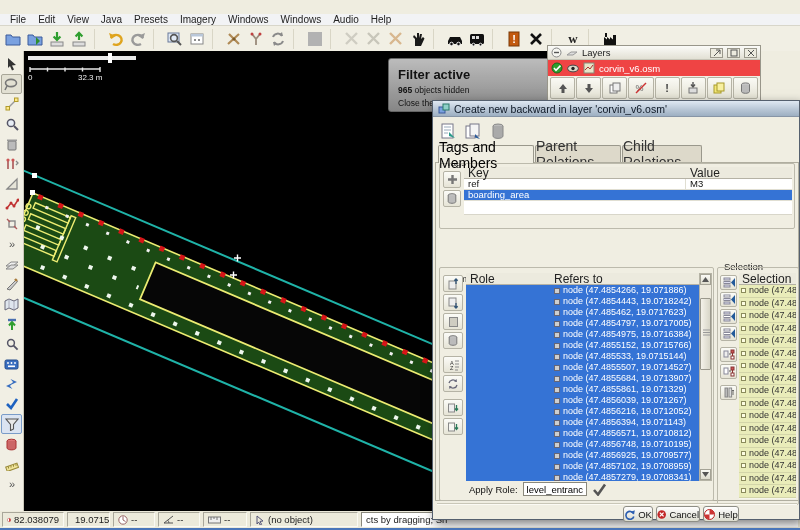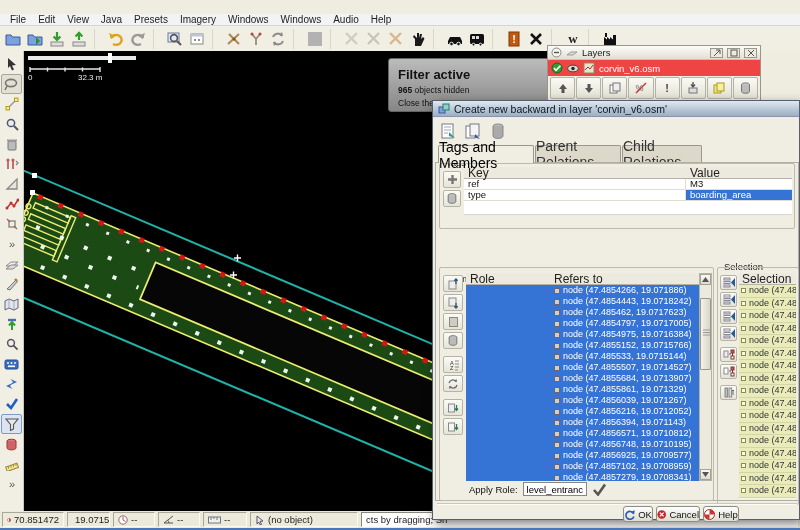--- a/index.html
+++ b/index.html
@@ -582,21 +582,20 @@
     <div class="abs" style="left:31px;top:66px;width:328px">
       <div class="thead" style="height:12px">
         <span style="width:222px;padding-left:4px">Key</span>
         <span style="padding-left:4px">Value</span>
       </div>
       <div class="tagrow">
         <span class="tagkey">ref</span>
           <span class="tagval">M3</span>
       </div>
       <div class="tagrow">
-        <span class="tagkey">type</span>
           <span class="tagval sel">boarding_area</span>
       </div>
       <div style="height:14px;background:#fff;border-bottom:1px solid #d8d6ca"></div>
     </div>
 
     <span class="fslabel" style="left:10px;top:172px">Members</span>
     <div class="fieldset" style="left:6px;top:166px;width:275px;height:234px"></div>
     <div class="abs" style="left:10px;top:174px;width:20px">
       <div class="mi" style="width:20px;height:17px;margin-bottom:2px">
           <svg width="12" height="12" viewBox="0 0 12 12">
@@ -968,21 +967,21 @@
       <span>Help</span>
     </div>
   </div>
 
   <div id="statusbar">
     <div class="seg" style="width:62px">
       <svg width="10" height="10" viewBox="0 0 10 10">
           <circle cx="5" cy="5" r="4.2" fill="#fff" stroke="#a33"></circle>
           <path d="M5 .8A4.2 4.2 0 0 1 5 9.2z" fill="#c33"></path>
         </svg>
-      <span>70.851472</span>
+      <span>82.038079</span>
     </div>
     <div class="seg" style="width:43px">
       <svg width="10" height="10" viewBox="0 0 10 10">
           <circle cx="5" cy="5" r="4.2" fill="#fff" stroke="#a33"></circle>
           <rect x="3.8" y=".8" width="2.4" height="8.4" fill="#c33"></rect>
         </svg>
       <span>19.0715208</span>
     </div>
     <div class="seg" style="width:42px">
       <svg width="10" height="10" viewBox="0 0 10 10">

